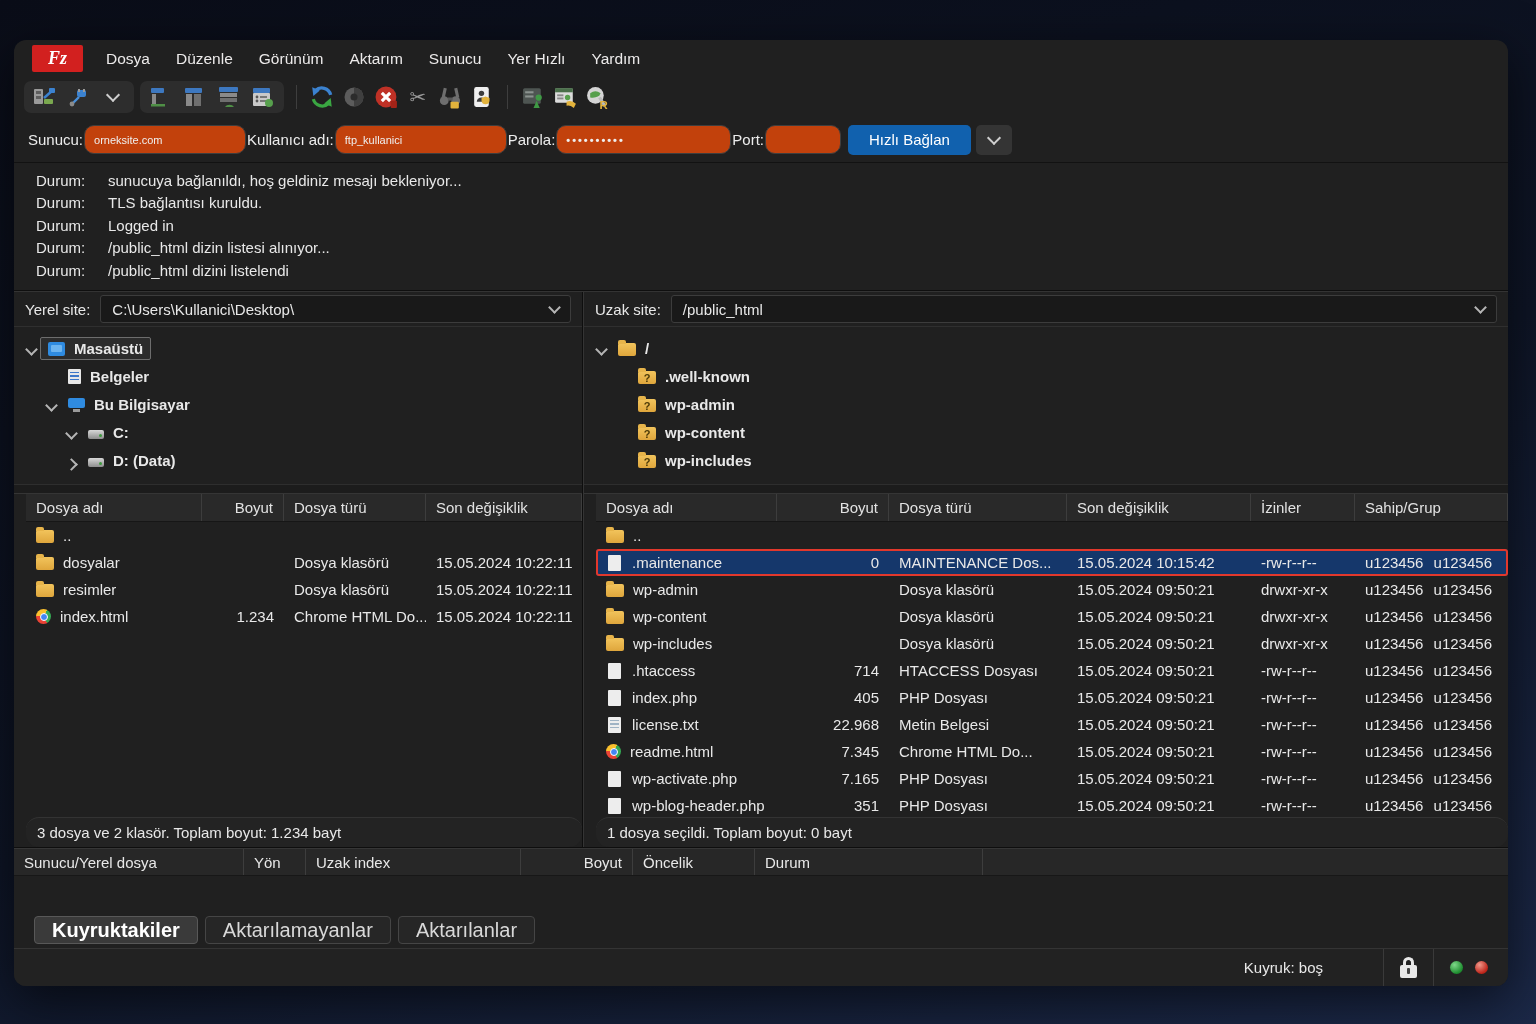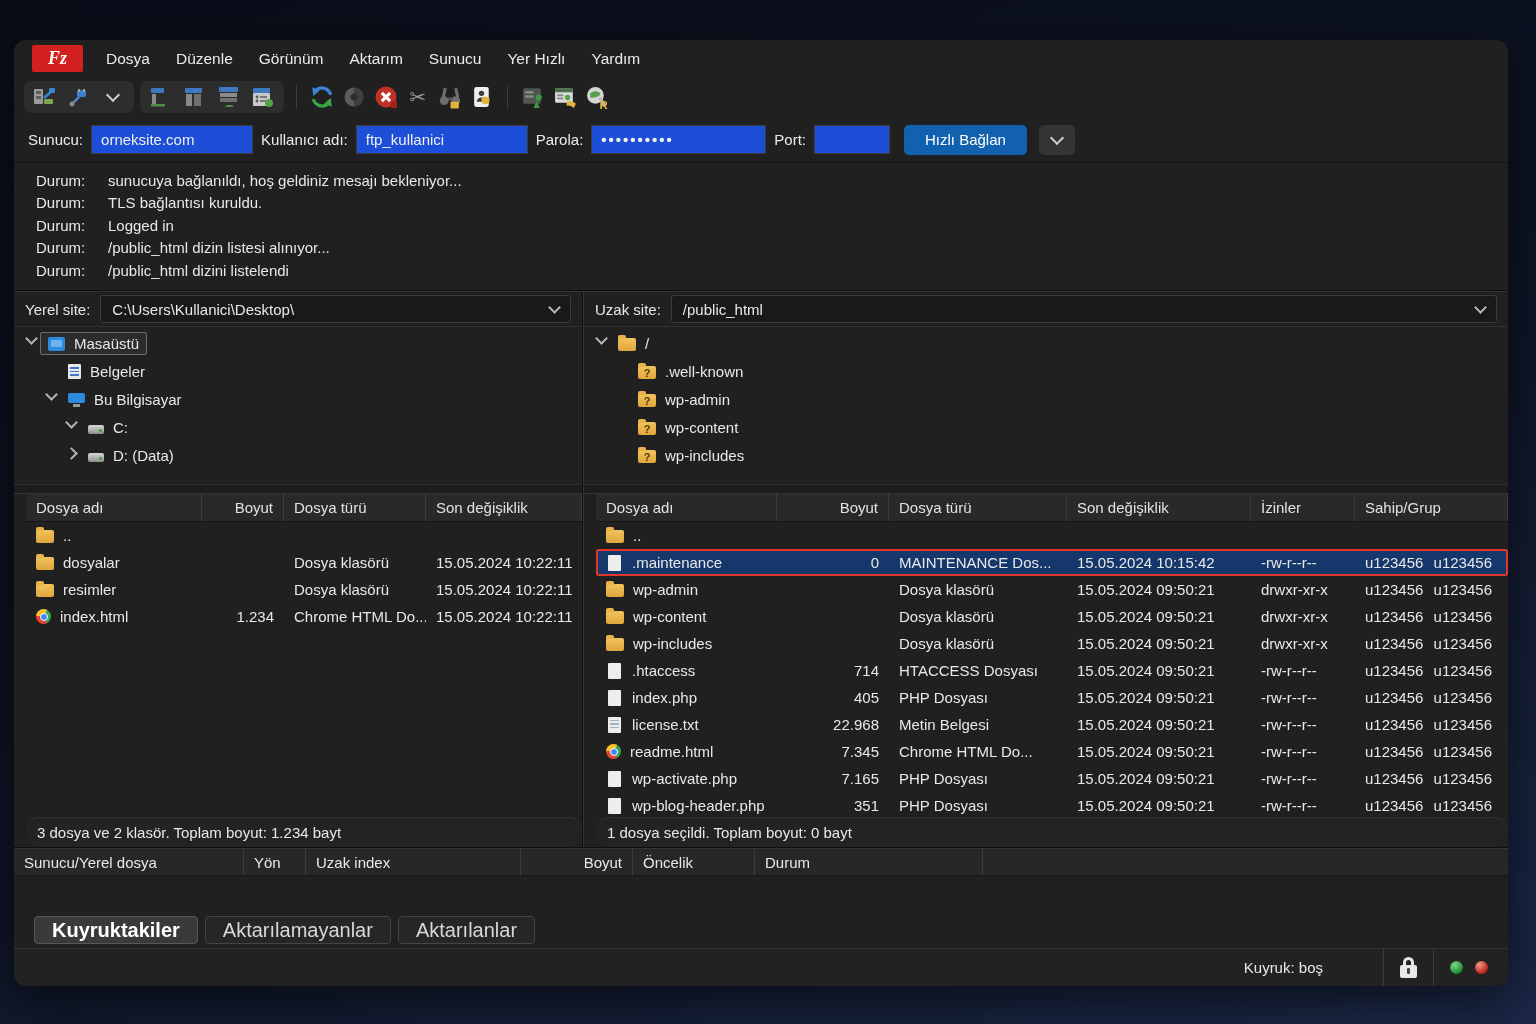--- a/index.html
+++ b/index.html
@@ -22,24 +22,24 @@
     font-family:"Liberation Serif",serif;font-style:italic;font-weight:bold;font-size:18px;margin:0 10px 0 8px;}
   .menu-item{padding:5px 13px;font-size:15.5px;color:#eceaea;background:none;border:none;cursor:default;font-family:inherit;text-align:right;}
   
   .toolbar{height:40px;flex:none;display:flex;align-items:center;padding:0 10px;gap:6px;}
   .tool-group{display:flex;align-items:center;gap:8px;background:#2d2d2d;border-radius:7px;padding:3px 8px;}
   .tbtn{width:26px;height:26px;display:flex;align-items:center;justify-content:center;background:none;border:none;padding:0;}
   .tool-sep{width:1px;height:24px;background:#3e3e3e;margin:0 6px;flex:none;}
   .chev{width:8px;height:8px;border-right:2px solid #cfcfcf;border-bottom:2px solid #cfcfcf;transform:rotate(45deg);margin-top:-4px;display:inline-block;}
   .scissors{font-size:20px;color:#9a9a9a;}
   
-  .quickbar{height:45px;flex:none;display:flex;align-items:center;padding:0 14px;gap:8px;border-bottom:1px solid #121212;}
+  .quickbar{height:45px;flex:none;display:flex;align-items:center;padding:0 14px;gap:1px;border-bottom:1px solid #121212;}
   .qc-label{color:#ececec;}
-  .qc-input{background:#1d4ed8;border:1px solid #3e3e3e;border-radius:0;height:27px;color:#efefef;
-    padding:0 9px;font-family:inherit;font-size:15px;outline:none;}
+  .qc-input{background:#c2410c;border:1px solid #3e3e3e;border-radius:10px;height:27px;color:#efefef;
+    padding:0 9px;font-family:inherit;font-size:11px;outline:none;}
   .qc-host{width:142px;}
   .qc-user{width:152px;}
   .qc-pass{width:155px;letter-spacing:2px;font-weight:bold;}
   .qc-port{width:56px;}
   .qc-btn{background:#1161ae;border:none;border-radius:5px;color:#fff;height:30px;padding:0 21px;
     font-family:inherit;font-size:15px;margin-left:6px;}
   .qc-drop{background:#343434;border:none;border-radius:5px;width:36px;height:30px;margin-left:4px;
     display:flex;align-items:center;justify-content:center;}
   
   .log{flex:none;padding:7px 0 8px;border-bottom:1px solid #0f0f0f;}
@@ -48,21 +48,21 @@
   
   .main{flex:1;min-height:0;display:flex;border-top:1px solid #333;}
   .pane{display:flex;flex-direction:column;min-width:0;}
   .pane.local{width:568px;flex:none;border-right:1px solid #0e0e0e;}
   .pane.remote{flex:1;border-left:1px solid #343434;}
   .pathbar{height:34px;flex:none;display:flex;align-items:center;gap:10px;padding:0 11px;border-bottom:1px solid #2f2f2f;}
   .combo{flex:1;height:26px;background:#191919;border:1px solid #3c3c3c;border-radius:3px;
     display:flex;align-items:center;justify-content:space-between;padding:0 11px;}
   .combo .chev{width:7px;height:7px;border-color:#b5b5b5;}
   .tree{height:152px;flex:none;padding-top:5px;overflow:hidden;}
-  .tree-row{height:28px;display:flex;align-items:flex-start;}
+  .tree-row{height:28px;display:flex;align-items:flex-end;font-weight:bold;}
   .exp{width:18px;flex:none;text-align:center;}
   .exp::before{content:"";display:inline-block;width:7px;height:7px;border-right:2px solid #b5b5b5;border-bottom:2px solid #b5b5b5;}
   .exp[data-exp="open"]::before{transform:rotate(45deg);margin-bottom:3px;}
   .exp[data-exp="closed"]::before{transform:rotate(-45deg);}
   .exp[data-exp="none"]::before{content:none;}
   .tlabel{display:flex;align-items:center;gap:9px;padding:2px 7px;border:1px solid transparent;border-radius:2px;}
   .tree-row.selected .tlabel{border-color:#6d6d6d;background:#2c2c2c;}
   .vsplit{height:8px;flex:none;background:#1c1c1c;border-top:1px solid #2e2e2e;}
   
   .listwrap{flex:1;min-height:0;display:flex;flex-direction:column;border-top:1px solid #353535;padding-left:12px;}

